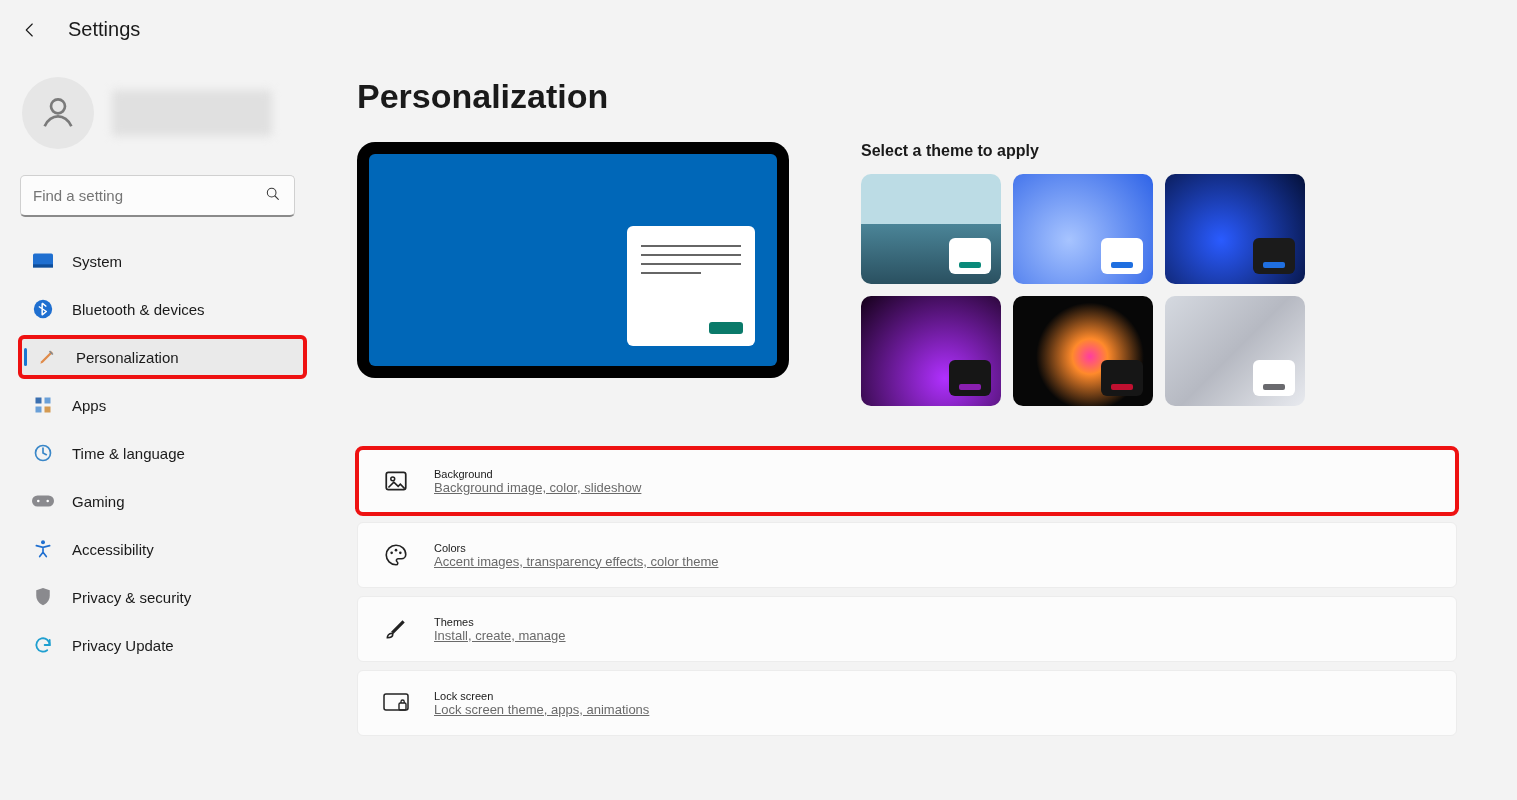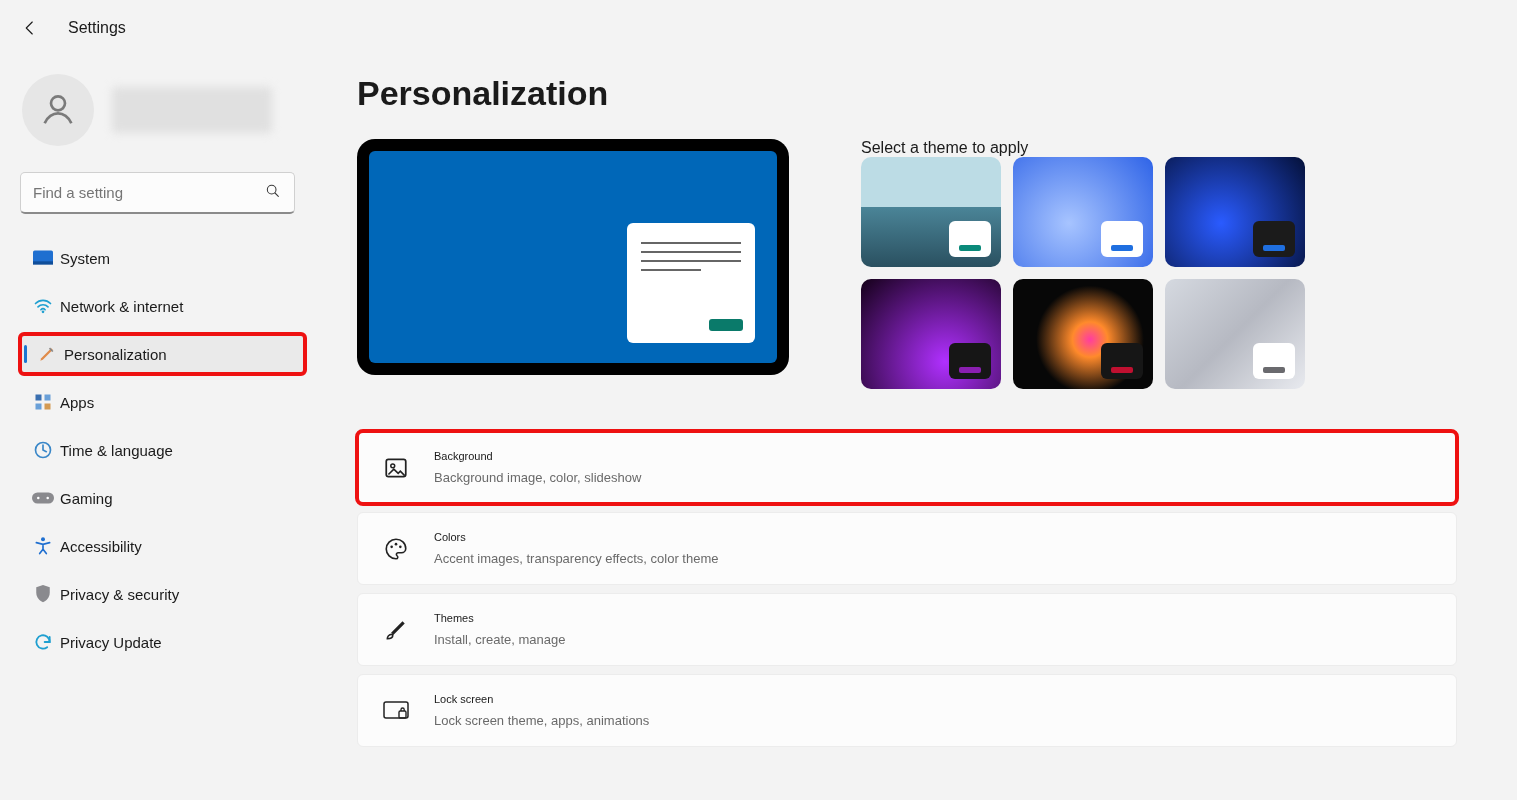--- a/index.html
+++ b/index.html
@@ -11,21 +11,21 @@
     height: 800px;
     overflow: hidden;
   }
   .header {
     display: flex;
     align-items: center;
     padding: 18px 20px;
     gap: 28px;
   }
   .back-arrow { width: 20px; height: 20px; cursor: pointer; display:flex;align-items:center;justify-content:center;}
-  .app-title { font-size: 16px; font-weight: 500; }
+  .app-title { font-size: 20px; font-weight: 500; }
   .layout { display: flex; }
   .sidebar {
     width: 370px;
     padding: 10px 14px 0 18px;
   }
   .user-row {
     display: flex; align-items: center; gap: 18px;
     padding: 8px 4px 20px 4px;
   }
   .avatar {
@@ -43,21 +43,21 @@
     width: 100%; height: 42px;
     border: 1px solid #d0d0d0; border-bottom: 2px solid #8a8a8a;
     border-radius: 5px; background: #fcfcfc;
     padding: 0 42px 0 12px; font-size: 15px; outline:none;
   }
   .search .mag {
     position:absolute; right:14px; top:50%; transform:translateY(-50%);
   }
   .nav { list-style:none; }
   .nav li {
-    display:flex; align-items:center; gap:6px;
+    display:flex; align-items:center; gap:18px;
     height: 44px; padding: 0 12px 0 14px;
     border-radius: 6px; cursor:pointer; font-size:15px;
     margin-bottom: 4px;
   }
   .nav li.selected {
     background: #eaeaea; position:relative; border-radius:6px;
   }
   .nav li.selected::before {
     content:""; position:absolute; left:2px; top:50%; transform:translateY(-50%);
     width:3px; height:18px; background:#1976d2; border-radius:2px;
@@ -84,21 +84,21 @@
     background:#fff; border-radius:6px; padding:12px 14px;
   }
   .desktop-preview .card .line { height:2px; background:#666; margin:7px 0; }
   .desktop-preview .card .line.short { width:60%; }
   .desktop-preview .card .pill {
     position:absolute; right:12px; bottom:12px; width:34px;height:12px;
     background:#0a7a6a; border-radius:3px;
   }
 
   .themes-col { flex:1; }
-  .themes-title { font-size:16px; font-weight:400; margin-bottom:0; }
+  .themes-title { font-size:16px; font-weight:700; margin-bottom:14px; }
   .theme-grid {
     display:grid; grid-template-columns: repeat(4, 140px);
     grid-auto-rows: 110px; gap: 12px;
   }
   .theme-tile {
     border-radius:10px; position:relative; cursor:pointer; overflow:hidden;
   }
   .theme-tile .mini {
     position:absolute; right:10px; bottom:10px; width:42px; height:36px;
     border-radius:6px;
@@ -109,21 +109,21 @@
   }
 
   .option-list { display:flex; flex-direction:column; gap:8px; }
   .option-item {
     background:#fcfcfc; border:1px solid #ececec; border-radius:6px;
     padding: 18px 24px; display:flex; align-items:center; gap:24px;
     cursor:pointer;
   }
   .option-icon { width:28px; height:28px; display:flex;align-items:center;justify-content:center; color:#333;}
   .option-text .t { font-size:11px; font-weight:500; }
-  .option-text .d { font-size:13px; color:#6a6a6a; margin-top:8px;}
+  .option-text .d { font-size:13px; color:#6a6a6a; margin-top:0;text-decoration:underline;}
   .option-item.hl { outline: 4px solid #e11; outline-offset: -2px; }
 
   
   .bg-lake { background: linear-gradient(#bcdce5 45%, #4b8598 45%, #2a5060 100%);}
   .bg-bloom-light { background: radial-gradient(circle at 40% 60%, #a7c4ff, #2e63e7);}
   .bg-bloom-dark { background: radial-gradient(circle at 40% 60%, #2a5bff, #041038);}
   .bg-glow { background: radial-gradient(circle at 60% 75%, #b030ff, #140018);}
   .bg-flower { background: radial-gradient(circle at 55% 55%, #ff3da0 0%, #ff8a2b 18%, #070707 55%);}
   .bg-waves { background: linear-gradient(135deg,#d5d9e0,#b6b9c2,#e8eaef);}
 </style>
@@ -167,25 +167,25 @@
           <svg width="20" height="16" viewBox="0 0 24 18">
               <rect x="0" y="0" width="24" height="16" rx="2" fill="#1f6fd0"></rect>
               <rect x="0" y="13" width="24" height="4" fill="#0f4e9a"></rect>
             </svg>
         </span>
         <span>System</span>
       </li>
       <li>
         <span class="nav-icon">
           <svg width="20" height="20" viewBox="0 0 24 24">
-              <path d="M3 9c5-5 13-5 18 0M6 13c3.3-3.3 8.7-3.3 12 0M9.5 16.5c1.4-1.4 3.6-1.4 5 0" fill="none" stroke="#1f9fd0" stroke-width="2" stroke-linecap="round"></path>
-              <circle cx="12" cy="19" r="1.6" fill="#1f9fd0"></circle>
-            </svg>
-        </span>
-        <span>Network &amp; internet</span>
+              <circle cx="12" cy="12" r="11" fill="#1f6fd0"></circle>
+              <path d="M11 5v14l5-4-9-6m9-0l-5-4" fill="none" stroke="#fff" stroke-width="1.8" stroke-linejoin="round"></path>
+            </svg>
+        </span>
+        <span>Bluetooth &amp; devices</span>
       </li>
       <li class="selected nav-highlight-red">
         <span class="nav-icon">
           <svg width="20" height="20" viewBox="0 0 24 24">
               <path d="M4 20l3-1 12-12-2-2L5 17z" fill="#e08b4a"></path>
               <path d="M15 5l4 4" stroke="#888" stroke-width="2"></path>
             </svg>
         </span>
         <span>Personalization</span>
       </li>

